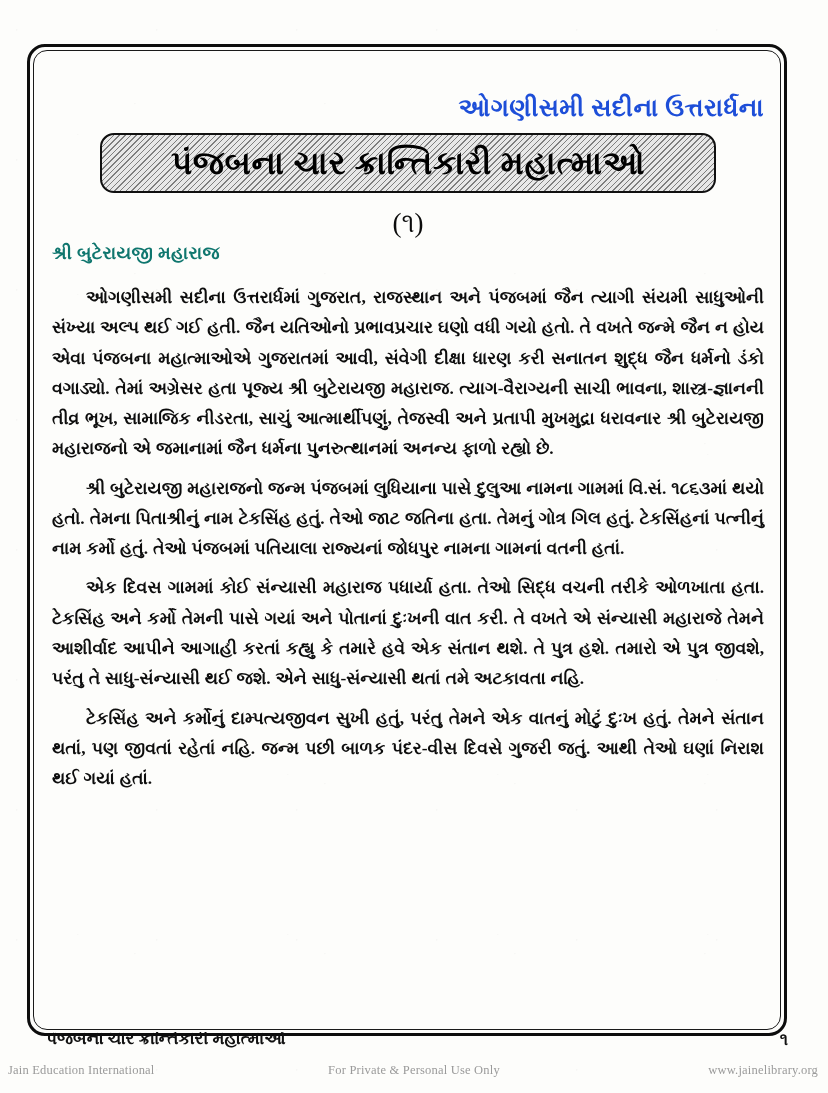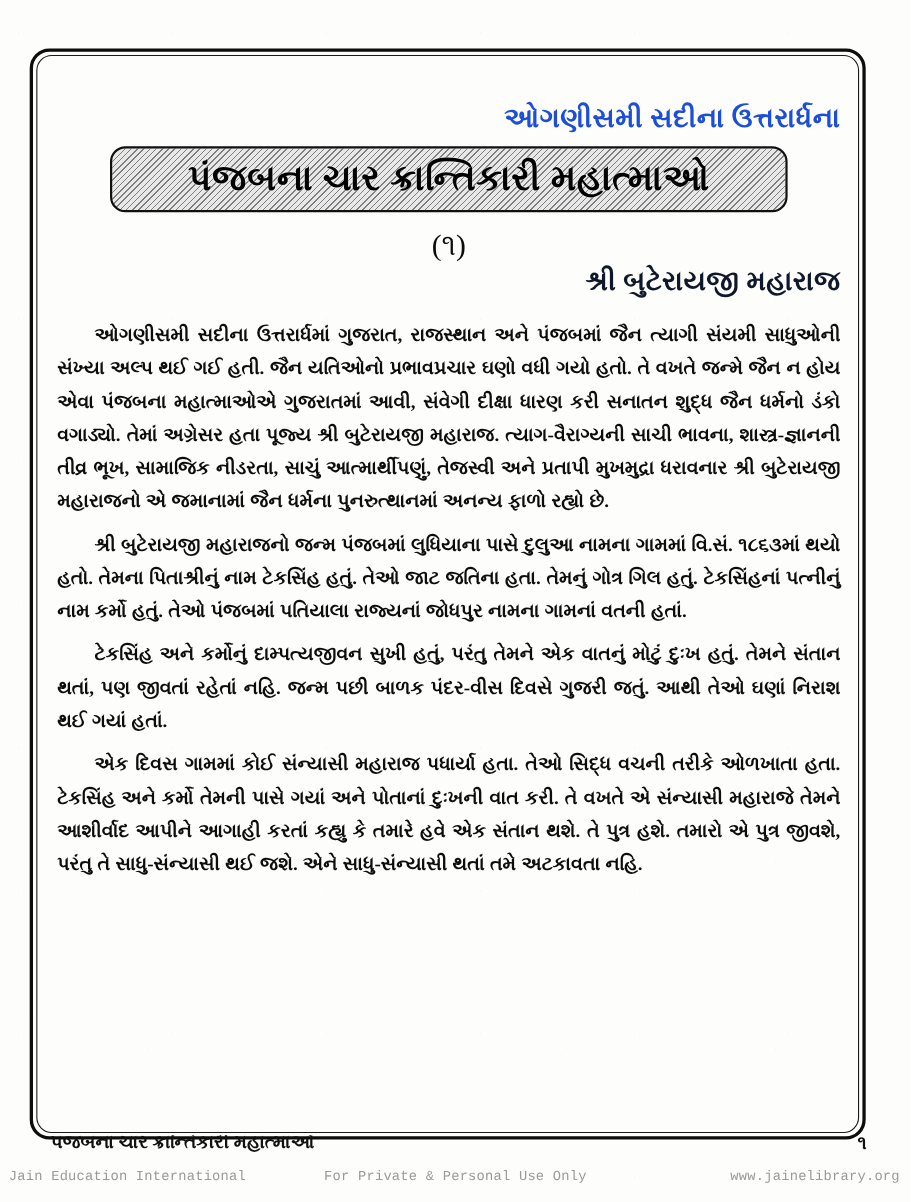--- a/index.html
+++ b/index.html
@@ -105,24 +105,24 @@
   .section-number {
     text-align: center;
     font-size: 27px;
     font-weight: 400;
     color: #0c0c0c;
     margin: 16px 0 2px 0;
     line-height: 1.1;
   }
 
   .section-title {
-    text-align: right;
-    font-size: 25px;
-    font-weight: 700;
-    color: #0f172a;
+    text-align: left;
+    font-size: 18px;
+    font-weight: 700;
+    color: #0f766e;
     margin: 4px 0 18px 0;
     letter-spacing: 0.3px;
   }
 
   
   .body-copy { margin-top: 4px; }
   .para {
     font-size: 17.4px;
     font-weight: 700;
     color: #0d0d0d;
@@ -165,21 +165,21 @@
 
   
   .watermark-bar {
     position: absolute;
     left: 0;
     top: 1058px;
     width: 828px;
     height: 24px;
     display: flex;
     align-items: center;
-    font-family: Liberation Mono, monospace;
+    font-family: Liberation Serif, serif;
     font-size: 12.5px;
     color: #9a9a9a;
     letter-spacing: 0.2px;
   }
   .watermark-bar .wm-left {
     position: absolute; left: 8px;
   }
   .watermark-bar .wm-center {
     position: absolute; left: 50%; transform: translateX(-50%);
   }
@@ -217,22 +217,22 @@
     </div>
 
 
     <div class="section-number">(૧)</div>
 
     <div class="section-title">શ્રી બુટેરાયજી મહારાજ</div>
 
     <div class="body-copy">
       <p class="para">ઓગણીસમી સદીના ઉત્તરાર્ધમાં ગુજરાત, રાજસ્થાન અને પંજબમાં જૈન ત્યાગી સંયમી સાધુઓની સંખ્યા અલ્પ થઈ ગઈ હતી. જૈન યતિઓનો પ્રભાવપ્રચાર ઘણો વધી ગયો હતો. તે વખતે જન્મે જૈન ન હોય એવા પંજબના મહાત્માઓએ ગુજરાતમાં આવી, સંવેગી દીક્ષા ધારણ કરી સનાતન શુદ્ધ જૈન ધર્મનો ડંકો વગાડ્યો. તેમાં અગ્રેસર હતા પૂજ્ય શ્રી બુટેરાયજી મહારાજ. ત્યાગ-વૈરાગ્યની સાચી ભાવના, શાસ્ત્ર-જ્ઞાનની તીવ્ર ભૂખ, સામાજિક નીડરતા, સાચું આત્માર્થીપણું, તેજસ્વી અને પ્રતાપી મુખમુદ્રા ધરાવનાર શ્રી બુટેરાયજી મહારાજનો એ જમાનામાં જૈન ધર્મના પુનરુત્થાનમાં અનન્ય ફાળો રહ્યો છે.</p>
       <p class="para">શ્રી બુટેરાયજી મહારાજનો જન્મ પંજબમાં લુધિયાના પાસે દુલુઆ નામના ગામમાં વિ.સં. ૧૮૬૩માં થયો હતો. તેમના પિતાશ્રીનું નામ ટેકસિંહ હતું. તેઓ જાટ જતિના હતા. તેમનું ગોત્ર ગિલ હતું. ટેકસિંહનાં પત્નીનું નામ કર્મો હતું. તેઓ પંજબમાં પતિયાલા રાજ્યનાં જોધપુર નામના ગામનાં વતની હતાં.</p>
+      <p class="para">એક દિવસ ગામમાં કોઈ સંન્યાસી મહારાજ પધાર્યા હતા. તેઓ સિદ્ધ વચની તરીકે ઓળખાતા હતા. ટેકસિંહ અને કર્મો તેમની પાસે ગયાં અને પોતાનાં દુઃખની વાત કરી. તે વખતે એ સંન્યાસી મહારાજે તેમને આશીર્વાદ આપીને આગાહી કરતાં કહ્યુ કે તમારે હવે એક સંતાન થશે. તે પુત્ર હશે. તમારો એ પુત્ર જીવશે, પરંતુ તે સાધુ-સંન્યાસી થઈ જશે. એને સાધુ-સંન્યાસી થતાં તમે અટકાવતા નહિ.</p>
       <p class="para">ટેકસિંહ અને કર્મોનું દામ્પત્યજીવન સુખી હતું, પરંતુ તેમને એક વાતનું મોટું દુઃખ હતું. તેમને સંતાન થતાં, પણ જીવતાં રહેતાં નહિ. જન્મ પછી બાળક પંદર-વીસ દિવસે ગુજરી જતું. આથી તેઓ ઘણાં નિરાશ થઈ ગયાં હતાં.</p>
-      <p class="para">એક દિવસ ગામમાં કોઈ સંન્યાસી મહારાજ પધાર્યા હતા. તેઓ સિદ્ધ વચની તરીકે ઓળખાતા હતા. ટેકસિંહ અને કર્મો તેમની પાસે ગયાં અને પોતાનાં દુઃખની વાત કરી. તે વખતે એ સંન્યાસી મહારાજે તેમને આશીર્વાદ આપીને આગાહી કરતાં કહ્યુ કે તમારે હવે એક સંતાન થશે. તે પુત્ર હશે. તમારો એ પુત્ર જીવશે, પરંતુ તે સાધુ-સંન્યાસી થઈ જશે. એને સાધુ-સંન્યાસી થતાં તમે અટકાવતા નહિ.</p>
     </div>
 
   </div>
 
   <div class="running-footer">
     <span class="rf-title">પંજબના ચાર ક્રાન્તિકારી મહાત્માઓ</span>
     <span class="rf-page">૧</span>
   </div>
 
   <div class="watermark-bar">

